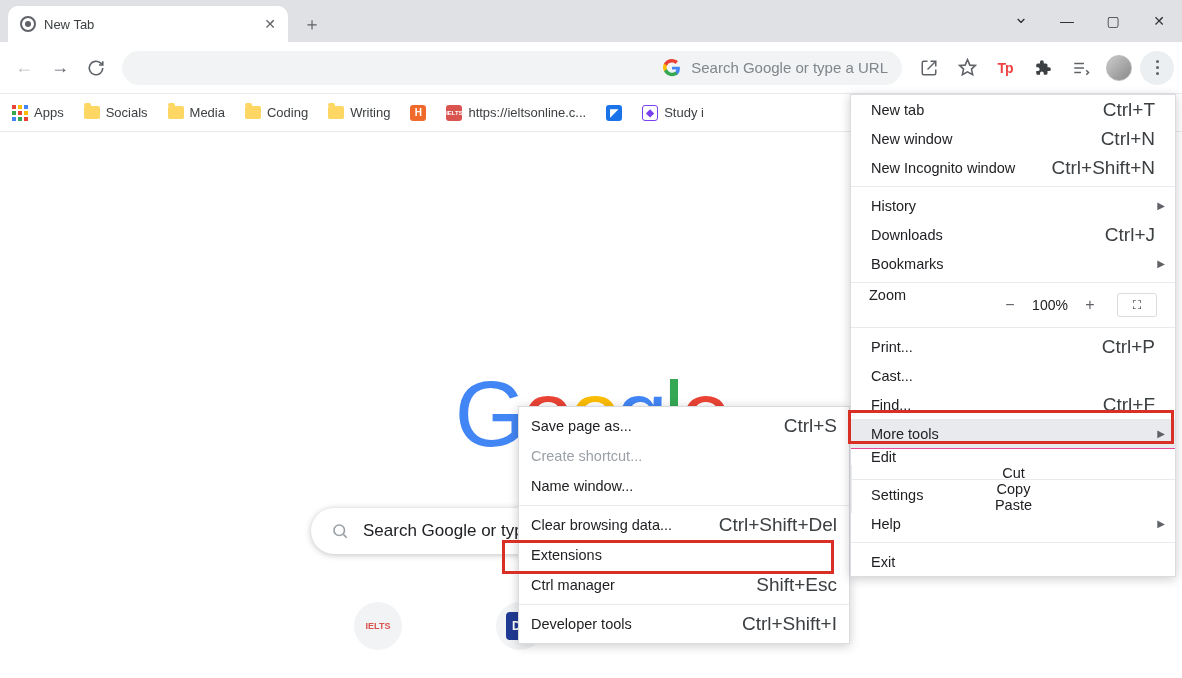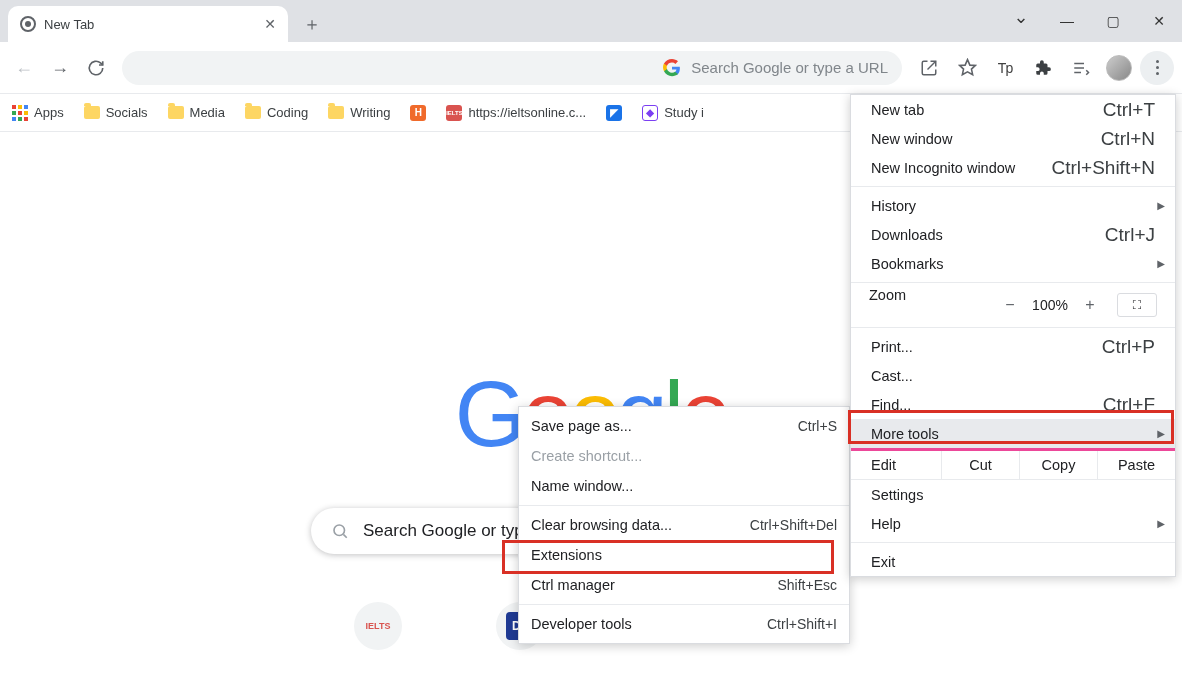--- a/index.html
+++ b/index.html
@@ -16,21 +16,21 @@
   .win-btn { width:46px; display:flex; align-items:center; justify-content:center; font-size:14px; color:#333;}
   .win-chevron::before { content:"\2304"; font-size:18px; position:relative; top:-4px;}
   
   .toolbar { height:52px; background:#fff; display:flex; align-items:center; padding:0 8px; gap:4px; border-bottom:1px solid #e8eaed;}
   .nav-btn { width:32px; height:32px; display:flex; align-items:center; justify-content:center; color:#5f6368; font-size:18px; border-radius:50%; cursor:pointer;}
   .nav-disabled { color:#bdc1c6; }
   .omnibox { flex:1; height:34px; background:#f1f3f4; border-radius:17px; display:flex; align-items:center; padding:0 14px; gap:10px; margin:0 6px;justify-content:flex-end;}
   .gicon { width:18px; height:18px; display:inline-block; position:relative;}
   .omnibox-placeholder { color:#80868b; font-size:15px; }
   .tool-icon { width:34px; height:34px; display:flex; align-items:center; justify-content:center; color:#5f6368; cursor:pointer; border-radius:50%;}
-  .tp-icon { color:#404040; font-weight:normal; font-size:14px; letter-spacing:-1px;}
+  .tp-icon { color:#ef4444; font-weight:bold; font-size:14px; letter-spacing:-1px;}
   .avatar { width:26px; height:26px; border-radius:50%; background:linear-gradient(135deg,#ccc,#888); border:1px solid #bbb;}
   .kebab { width:34px; height:34px; background:#eceff1; border-radius:50%; display:flex; align-items:center; justify-content:center; flex-direction:column; gap:3px;}
   .kebab span { width:3px; height:3px; background:#5f6368; border-radius:50%;}
   
   .bookmarks { height:38px; background:#fff; display:flex; align-items:center; padding:0 12px; gap:20px; border-bottom:1px solid #e8eaed;}
   .bm-item { display:flex; align-items:center; gap:6px; font-size:13px; color:#3c4043; cursor:pointer;}
   .bm-folder { width:16px; height:13px; background:#fdd663; border-radius:2px; position:relative;}
   .bm-folder::before { content:""; position:absolute; top:-3px; left:0; width:7px; height:3px; background:#fdd663; border-radius:2px 2px 0 0;}
   .apps-icon { width:16px; height:16px; display:grid; grid-template-columns:repeat(3,4px); grid-template-rows:repeat(3,4px); gap:2px;}
   .apps-icon span:nth-child(1){background:#ea4335;} .apps-icon span:nth-child(2){background:#fbbc04;} .apps-icon span:nth-child(3){background:#4285f4;}
@@ -55,27 +55,27 @@
   .menu-row { display:flex; align-items:center; height:29px; padding:0 20px; cursor:pointer; position:relative;}
   .menu-row.hover { background:#e8eaed; }
   .menu-shortcut { margin-left:auto; color:#3c4043; font-size:19px;}
   .menu-arrow { position:absolute; right:10px; color:#5f6368; font-size:10px;}
   .menu-sep { height:1px; background:#e8eaed; margin:4px 0;}
   .zoom-row { display:flex; height:36px; padding:0 18px;}
   .zoom-ctrl { display:flex; align-items:center; margin-left:auto; gap:0;}
   .zoom-btn { width:30px; text-align:center; font-size:16px; color:#5f6368; cursor:pointer;}
   .zoom-val { width:50px; text-align:center; font-size:14px;}
   .fullscreen-btn { width:40px; height:24px; border:1px solid #dadce0; margin-left:12px; display:flex; align-items:center; justify-content:center; font-size:12px; cursor:pointer; border-radius:3px;}
-  .edit-row { display:flex; height:32px; border-top:3px solid #ec4899; border-bottom:1px solid #e8eaed;}
+  .edit-row { display:flex; height:32px; border-top:1px solid #ec4899; border-bottom:1px solid #e8eaed;flex-direction:column;}
   .edit-label { width:90px; padding-left:20px; display:flex; align-items:center;}
   .edit-btn { flex:1; border-left:1px solid #e8eaed; display:flex; align-items:center; justify-content:center; cursor:pointer;}
   
   .sub-menu { position:absolute; right:332px; top:406px; width:332px; background:#fff; border:1px solid #dadce0; box-shadow:0 2px 10px rgba(0,0,0,.2); font-size:14.5px; z-index:19; padding:4px 0;}
   .sub-row { display:flex; align-items:center; height:30px; padding:0 12px; cursor:pointer;}
-  .sub-row .menu-shortcut { font-size:14px;}
+  .sub-row .menu-shortcut { font-size:19px;}
   .sub-row.disabled { color:#9aa0a6; cursor:default;}
   
   .hl-red { position:absolute; border:3px solid #d93025; pointer-events:none; z-index:30;}
   
   svg { display:block; }
 </style>
 </head>
 <body>
 
 <div class="titlebar">

